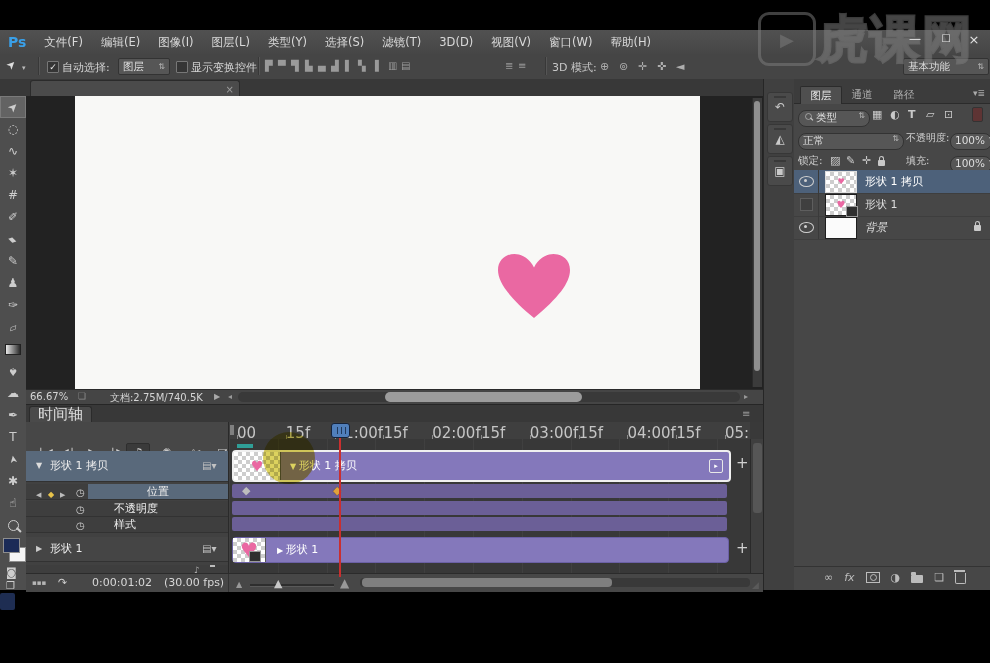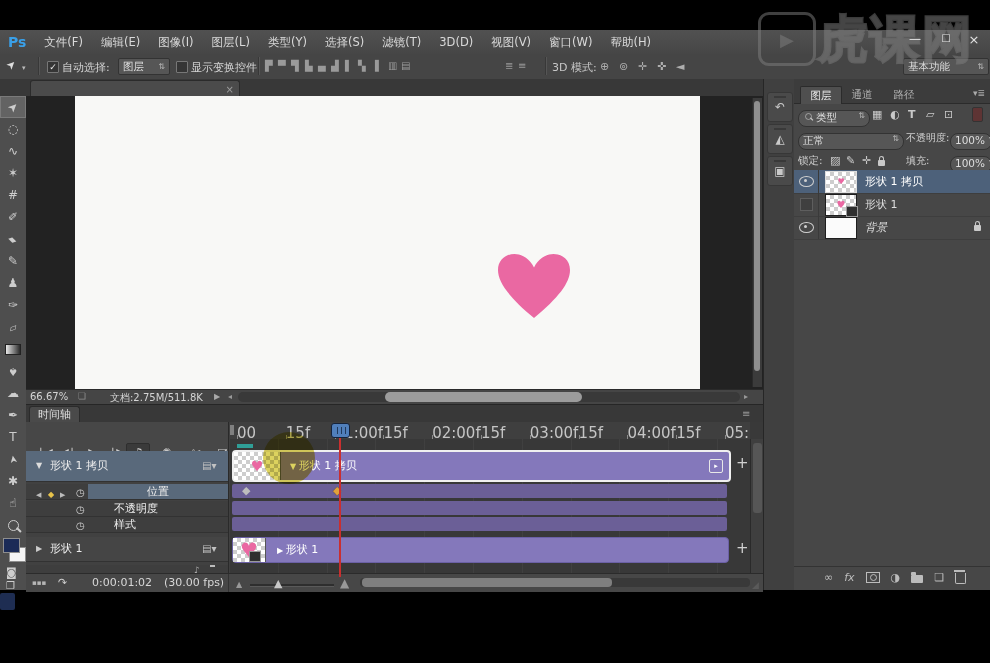--- a/index.html
+++ b/index.html
@@ -51,21 +51,21 @@
   .vscroll .th{position:absolute;left:1px;top:3px;width:6px;height:270px;background:#8f8f8f;border-radius:3px;}
 
   
   .dstatus{position:absolute;left:26px;top:359px;width:737px;height:15px;background:#454545;border-top:1px solid #2a2a2a;font-size:10px;color:#d5d5d5;}
   .dstatus .sc-track{position:absolute;left:212px;top:2px;width:502px;height:10px;background:#393939;border-radius:5px;}
   .dstatus .sc-thumb{position:absolute;left:359px;top:2px;width:197px;height:10px;background:#9c9c9c;border-radius:5px;}
 
   
   .tl{position:absolute;left:26px;top:374px;width:737px;height:186px;background:#474747;border-top:1px solid #262626;}
   .tl-tabrow{position:absolute;left:0;top:0;width:737px;height:17px;background:#383838;border-bottom:1px solid #2b2b2b;}
-  .tl-tab{position:absolute;left:3px;top:1px;height:16px;padding:0 8px;background:#4a4a4a;border:1px solid #2b2b2b;border-bottom:none;border-radius:3px 3px 0 0;color:#ddd;font-size:11px;line-height:15px;}
+  .tl-tab{position:absolute;left:3px;top:1px;height:16px;padding:0 8px;background:#4a4a4a;border:1px solid #2b2b2b;border-bottom:none;border-radius:3px 3px 0 0;color:#ddd;font-size:15px;line-height:15px;}
   .tl-ctrl{position:absolute;left:0;top:17px;width:202px;height:29px;background:#474747;}
   .pbtn{position:absolute;top:21px;height:20px;min-width:20px;text-align:center;color:#cfcfcf;font-size:11px;line-height:20px;letter-spacing:-1px;}
   .pbtn.boxed{background:#3a3a3a;border:1px solid #2e2e2e;border-radius:2px;width:22px;height:18px;line-height:18px;}
   .ruler{position:absolute;left:202px;top:17px;width:522px;height:17px;background:#3f3f3f;border-bottom:1px solid #282828;border-left:1px solid #2a2a2a;overflow:hidden;}
   .rlabel{position:absolute;top:2px;font-size:15px;color:#c5c5c5;white-space:nowrap;}
   .rtick{position:absolute;bottom:0;width:1px;height:4px;background:#8a8a8a;}
   .trackarea{position:absolute;left:202px;top:34px;width:522px;height:136px;background:#383838;border-left:1px solid #2a2a2a;
     background-image:repeating-linear-gradient(90deg,rgba(255,255,255,.04) 0 1px,transparent 1px 48.8px);}
   .lcol{position:absolute;left:0;top:46px;width:202px;height:126px;background:#414141;}
   .lrow-h{position:absolute;left:0;width:202px;color:#ededed;font-size:11px;border-bottom:1px solid #323232;}
@@ -237,21 +237,21 @@
     <svg class="abs" style="left:494px;top:222px;" width="80" height="70" viewBox="0 0 80 70">
       <path d="M40,66 C16,46 4,31 4,18 C4,8 11.5,2 20.5,2 C29,2 36,7.5 40,15.5 C44,7.5 51,2 59.5,2 C68.5,2 76,8 76,18 C76,31 64,46 40,66 Z" fill="#ea68a2"></path>
     </svg>
     <div class="vscroll">
         <div class="th"></div>
       </div>
 
     <div class="dstatus">
       <span class="abs" style="left:4px;top:1px;">66.67%</span>
       <span class="abs" style="left:52px;top:1px;color:#909090;font-size:9px;">❏</span>
-      <span class="abs" style="left:84px;top:1px;">文档:2.75M/511.8K</span>
+      <span class="abs" style="left:84px;top:1px;">文档:2.75M/740.5K</span>
       <span class="abs" style="left:188px;top:2px;color:#aaa;font-size:8px;">▶</span>
       <span class="abs" style="left:202px;top:2px;color:#999;font-size:8px;">◂</span>
       <div class="sc-track"></div>
       <div class="sc-thumb"></div>
       <span class="abs" style="left:718px;top:2px;color:#999;font-size:8px;">▸</span>
     </div>
 
     <div class="tl">
       <div class="tl-tabrow">
         <div class="tl-tab">时间轴</div>

